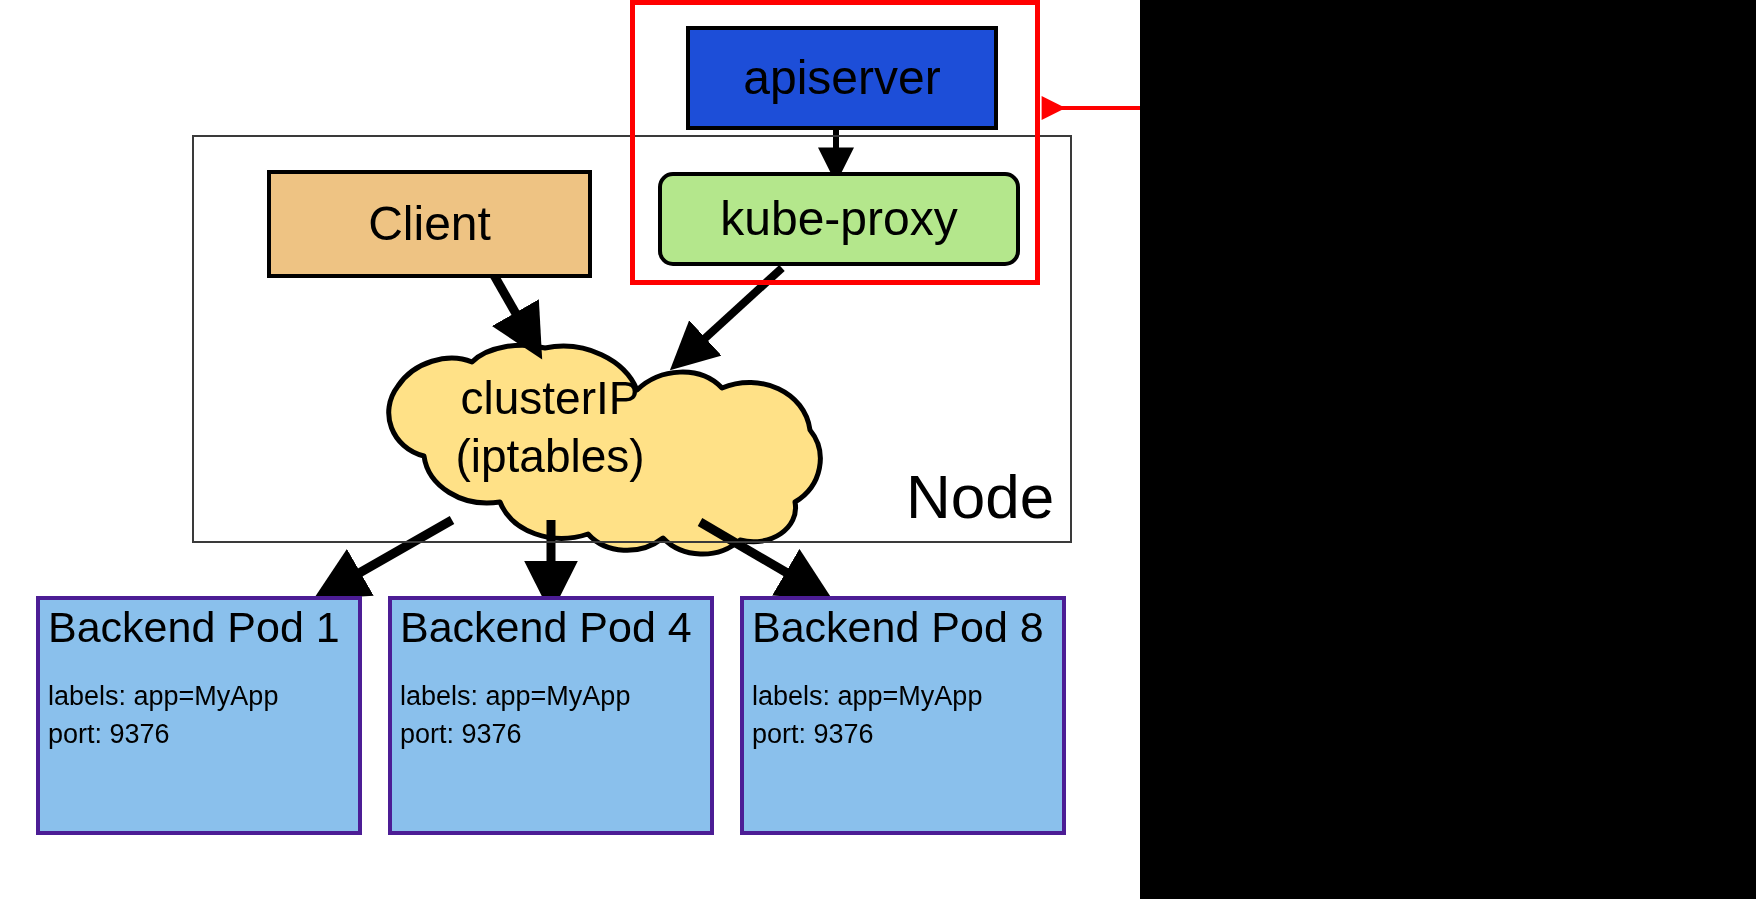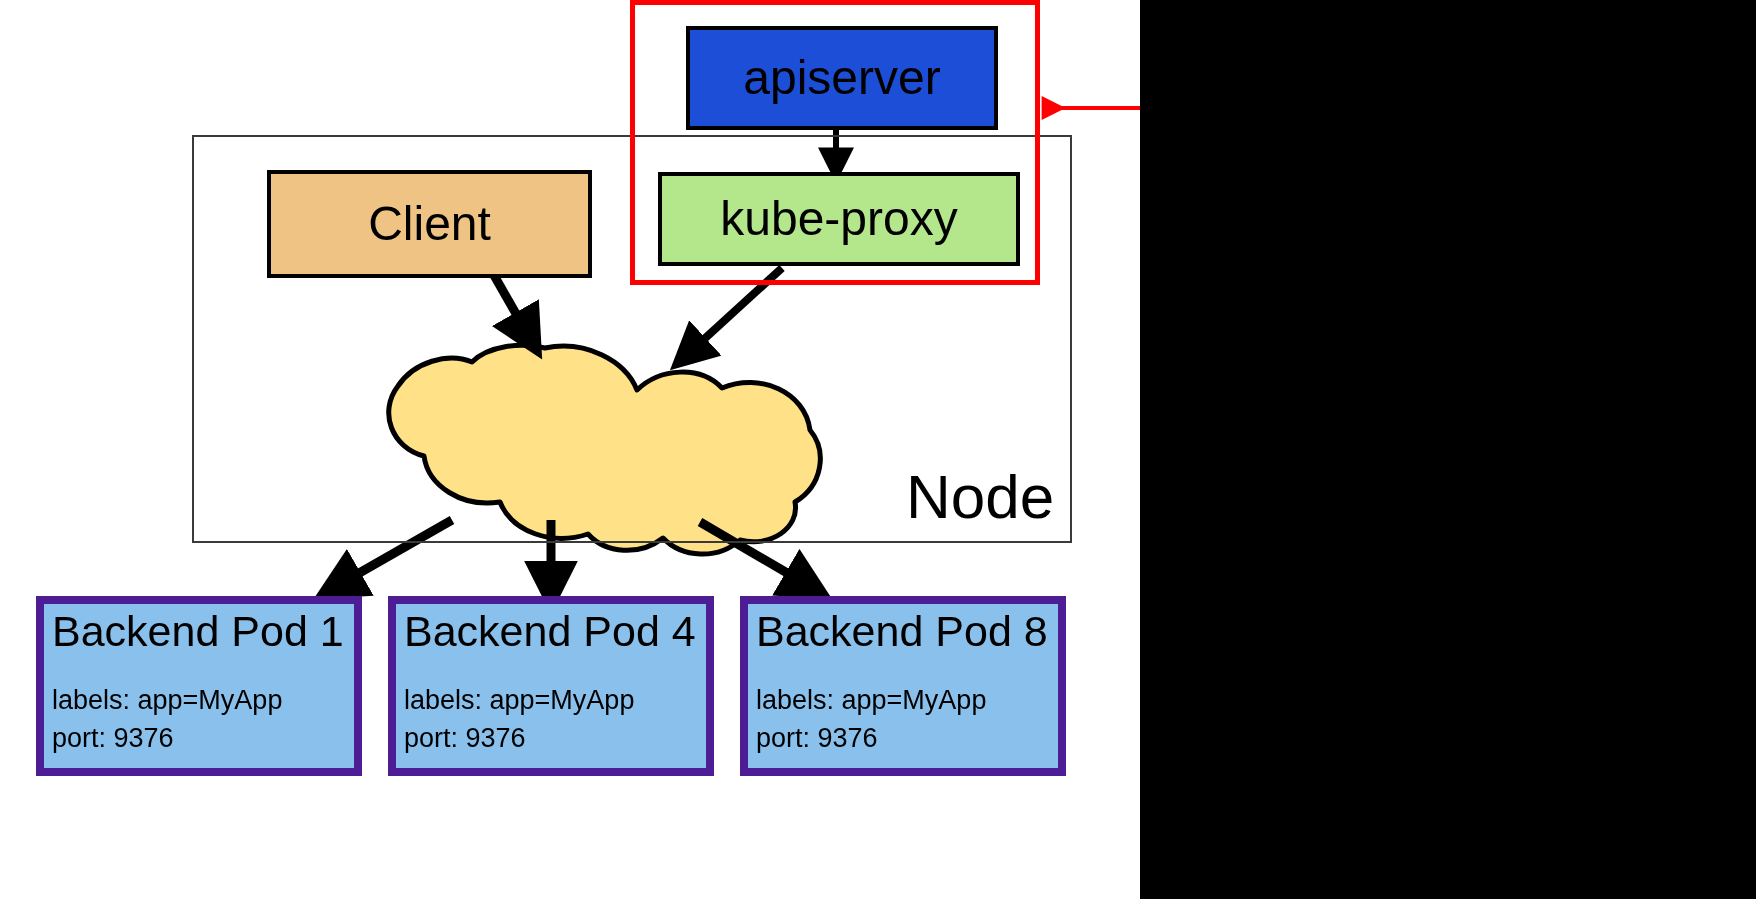--- a/index.html
+++ b/index.html
@@ -85,20 +85,21 @@
     font-size: 48px;
     text-align: center;
   }
   .box-kubeproxy {
     left: 658px;
     top: 172px;
     width: 362px;
     height: 94px;
     background: #b4e78c;
     font-size: 48px;
+    border-radius: 15px;
   }
   .box-client {
     left: 267px;
     top: 170px;
     width: 325px;
     height: 108px;
     background: #eec383;
     font-size: 48px;
   }
 
@@ -113,24 +114,24 @@
     color: #000000;
     line-height: 1.25;
     pointer-events: none;
   }
   .cloud-text span { display: block; }
 
   
   .pod {
     position: absolute;
     box-sizing: border-box;
-    border: 8px solid #4c1d95;
+    border: 4px solid #4c1d95;
     background: #8ac0ec;
     top: 596px;
-    height: 180px;
+    height: 239px;
     padding: 2px 8px 0 8px;
     color: #000000;
     overflow: hidden;
   }
   .pod-1 { left: 36px;  width: 326px; }
   .pod-2 { left: 388px; width: 326px; }
   .pod-3 { left: 740px; width: 326px; }
 
   .pod-title {
     font-size: 43px;
@@ -202,20 +203,24 @@
     </div>
 
     <div class="box box-kubeproxy">
       <span>kube-proxy</span>
     </div>
 
     <div class="box box-client">
       <span>Client</span>
     </div>
 
+    <div class="cloud-text">
+      <span>clusterIP</span>
+      <span>(iptables)</span>
+    </div>
 
     <div class="pod pod-1">
       <div class="pod-title">Backend Pod 1</div>
       <div class="pod-line first">labels: app=MyApp</div>
       <div class="pod-line">port: 9376</div>
     </div>
 
     <div class="pod pod-2">
       <div class="pod-title">Backend Pod 4</div>
       <div class="pod-line first">labels: app=MyApp</div>

